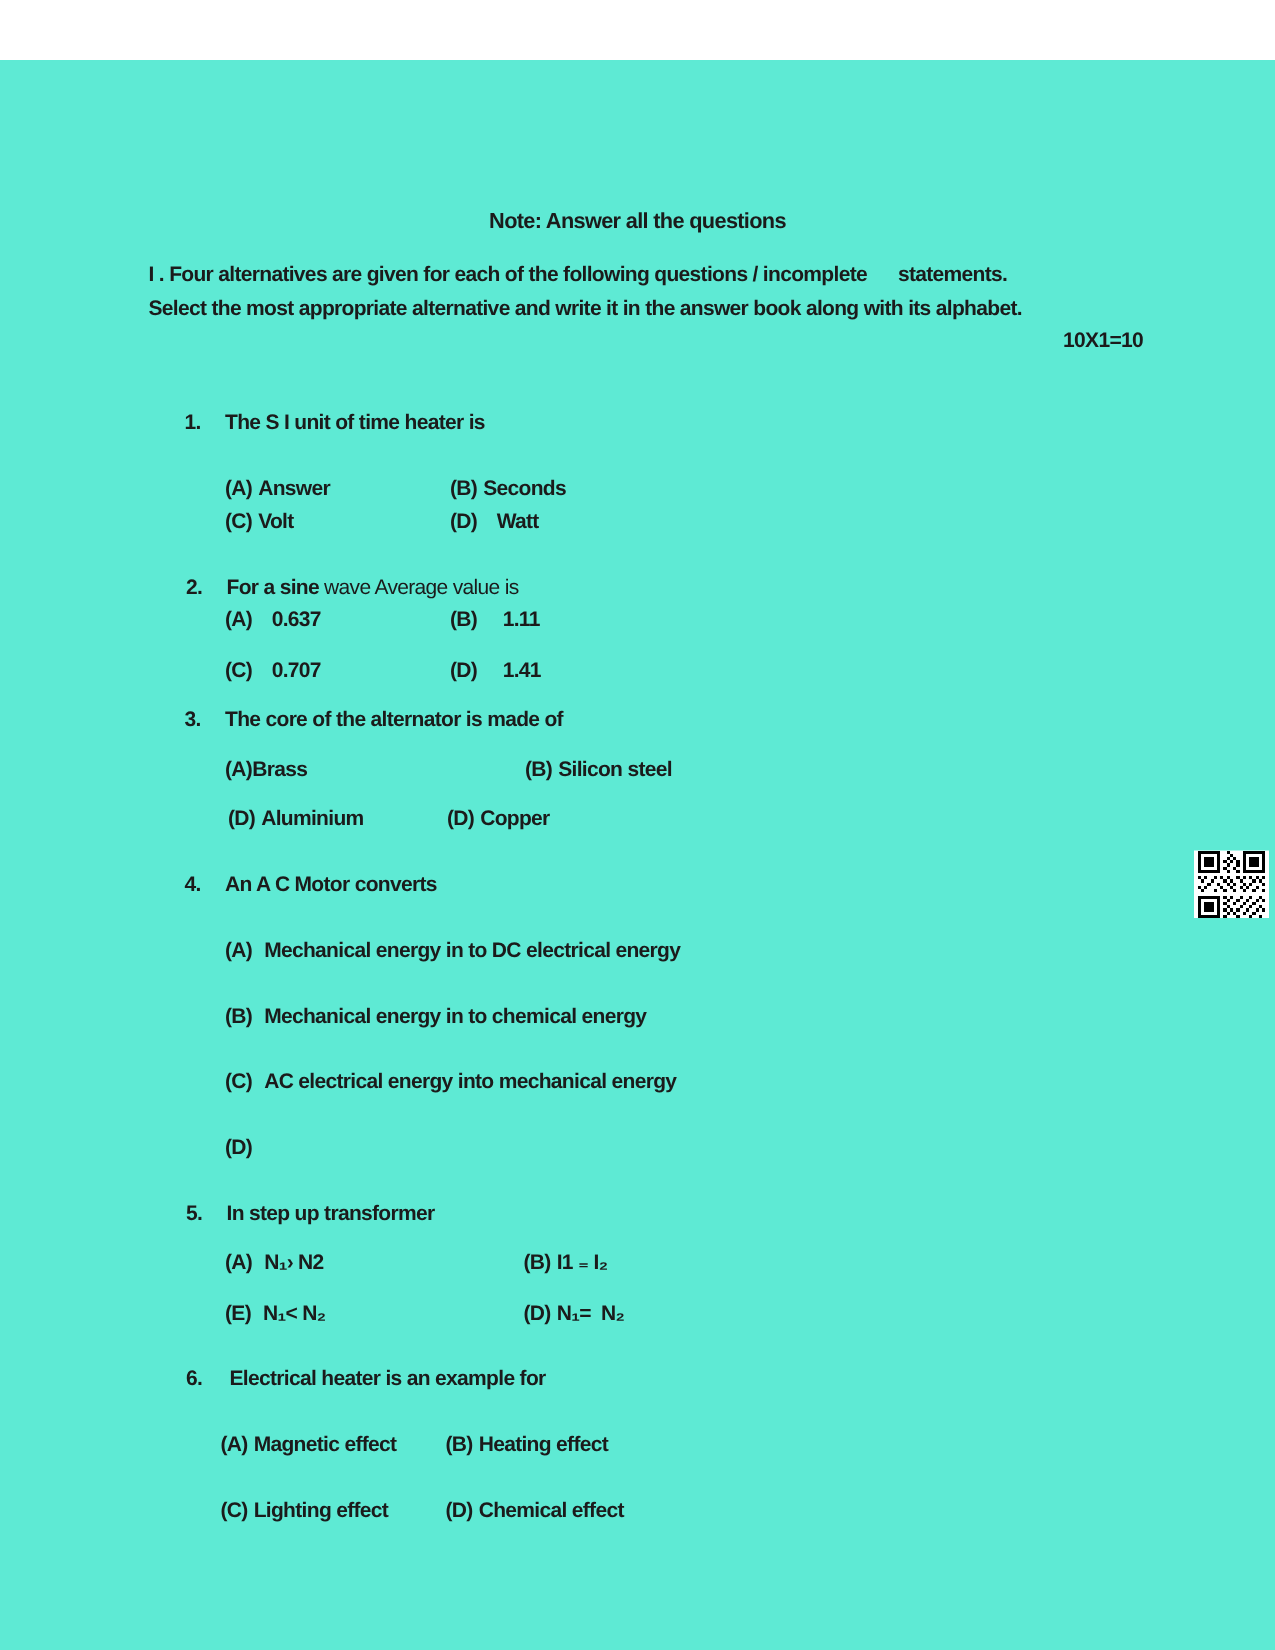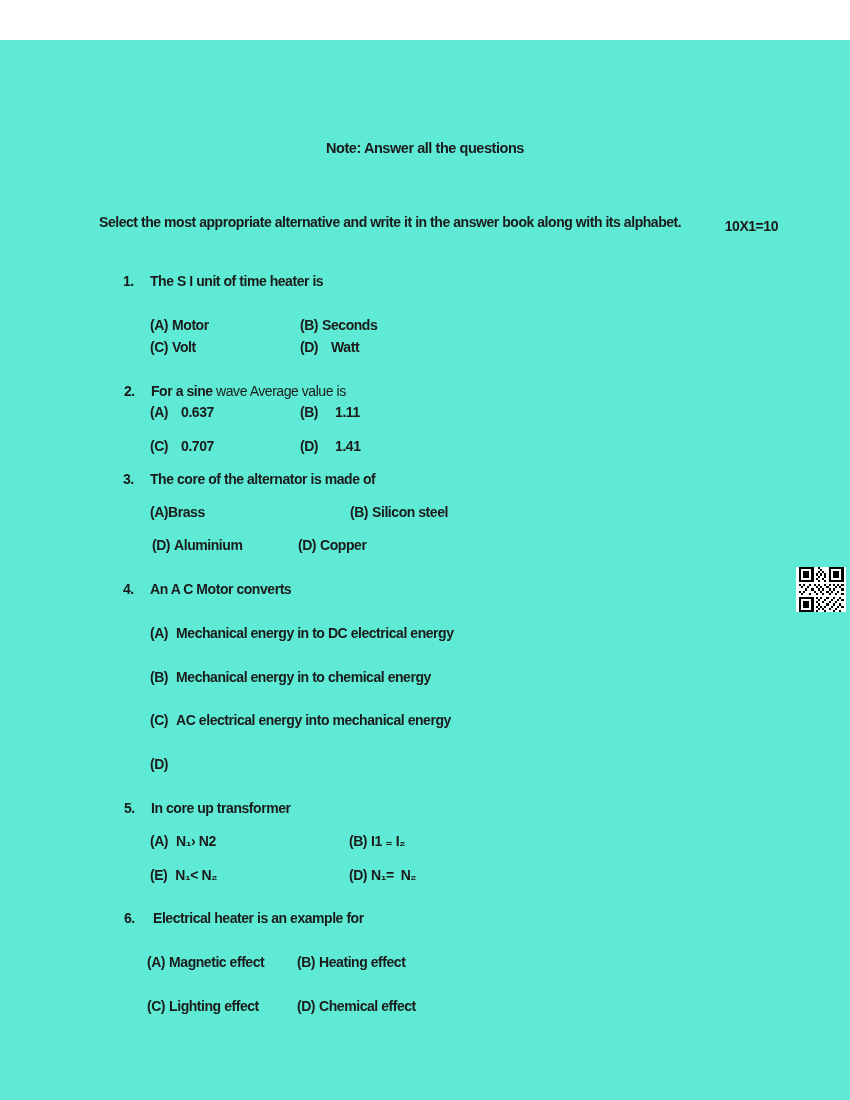--- a/index.html
+++ b/index.html
@@ -11,22 +11,22 @@
     font-weight:bold;
     color:#1b1b1b;
     font-size:14px;
     letter-spacing:-0.45px;
     overflow:hidden;
     margin-top:40px;
   }
   .abs{position:absolute;white-space:pre;}
   .note{top:100px;left:0;width:100%;text-align:center;font-size:14.5px;}
   .instr1{top:134px;left:99px;}
-  .instr2{top:174px;left:99px;}
-  .marks{top:178px;right:72px;}
+  .instr2{top:157px;left:99px;}
+  .marks{top:178px;right:88px;}
 
   .qhead{display:flex;}
   .qnum{width:27px;flex:0 0 27px;}
   .row{display:flex;}
   .cell{display:flex;align-items:baseline;}
   .lbl{margin-right:4px;}
   .lbl.g0{margin-right:0;}
   .lbl.g8{margin-right:8px;}
   .lbl.g12{margin-right:13px;}
   .lbl.g16{margin-right:17px;}
@@ -59,29 +59,30 @@
 
   .qr{position:absolute;top:527px;left:796px;width:50px;height:45px;background:#fff;}
   .qr svg{width:100%;height:100%;}
 </style>
 </head>
 <body>
 
 <div class="page">
 
   <div class="abs note">Note: Answer all the questions</div>
+  <div class="abs instr1">I . Four alternatives are given for each of the following questions / incomplete      statements.</div>
   <div class="abs instr2">Select the most appropriate alternative and write it in the answer book along with its alphabet.</div>
   <div class="abs marks">10X1=10</div>
 
   <div class="abs qhead q1h">
     <span class="qnum">1.</span>
     <span class="qtext">The S I unit of time heater is</span>
   </div>
   <div class="abs row q1r1">
-    <span class="cell"><span class="lbl">(A)</span><span class="txt">Motor</span></span>
+    <span class="cell"><span class="lbl">(A)</span><span class="txt">Answer</span></span>
     <span class="cell"><span class="lbl">(B)</span><span class="txt">Seconds</span></span>
   </div>
   <div class="abs row q1r2">
     <span class="cell"><span class="lbl">(C)</span><span class="txt">Volt</span></span>
     <span class="cell"><span class="lbl g12">(D)</span><span class="txt">Watt</span></span>
   </div>
 
   <div class="abs qhead q2h">
     <span class="qnum">2.</span>
     <span class="qtext"><span>For a sine</span><span class="text2 txt"> wave Average value is</span></span>
@@ -120,21 +121,21 @@
   </div>
   <div class="abs row q4r3">
     <span class="cell"><span class="lbl g8">(C)</span><span class="txt">AC electrical energy into mechanical energy</span></span>
   </div>
   <div class="abs row q4r4">
     <span class="cell"><span class="lbl g12">(D)</span></span>
   </div>
 
   <div class="abs qhead q5h">
     <span class="qnum">5.</span>
-    <span class="qtext">In core up transformer</span>
+    <span class="qtext">In step up transformer</span>
   </div>
   <div class="abs row q5r1">
     <span class="cell"><span class="lbl g8">(A)</span><span class="txt">N₁› N2</span></span>
     <span class="cell"><span class="lbl">(B)</span><span class="txt">I1 ₌ I₂</span></span>
   </div>
   <div class="abs row q5r2">
     <span class="cell"><span class="lbl g8">(E)</span><span class="txt">N₁&lt; N₂</span></span>
     <span class="cell"><span class="lbl">(D)</span><span class="txt">N₁=  N₂</span></span>
   </div>
 

